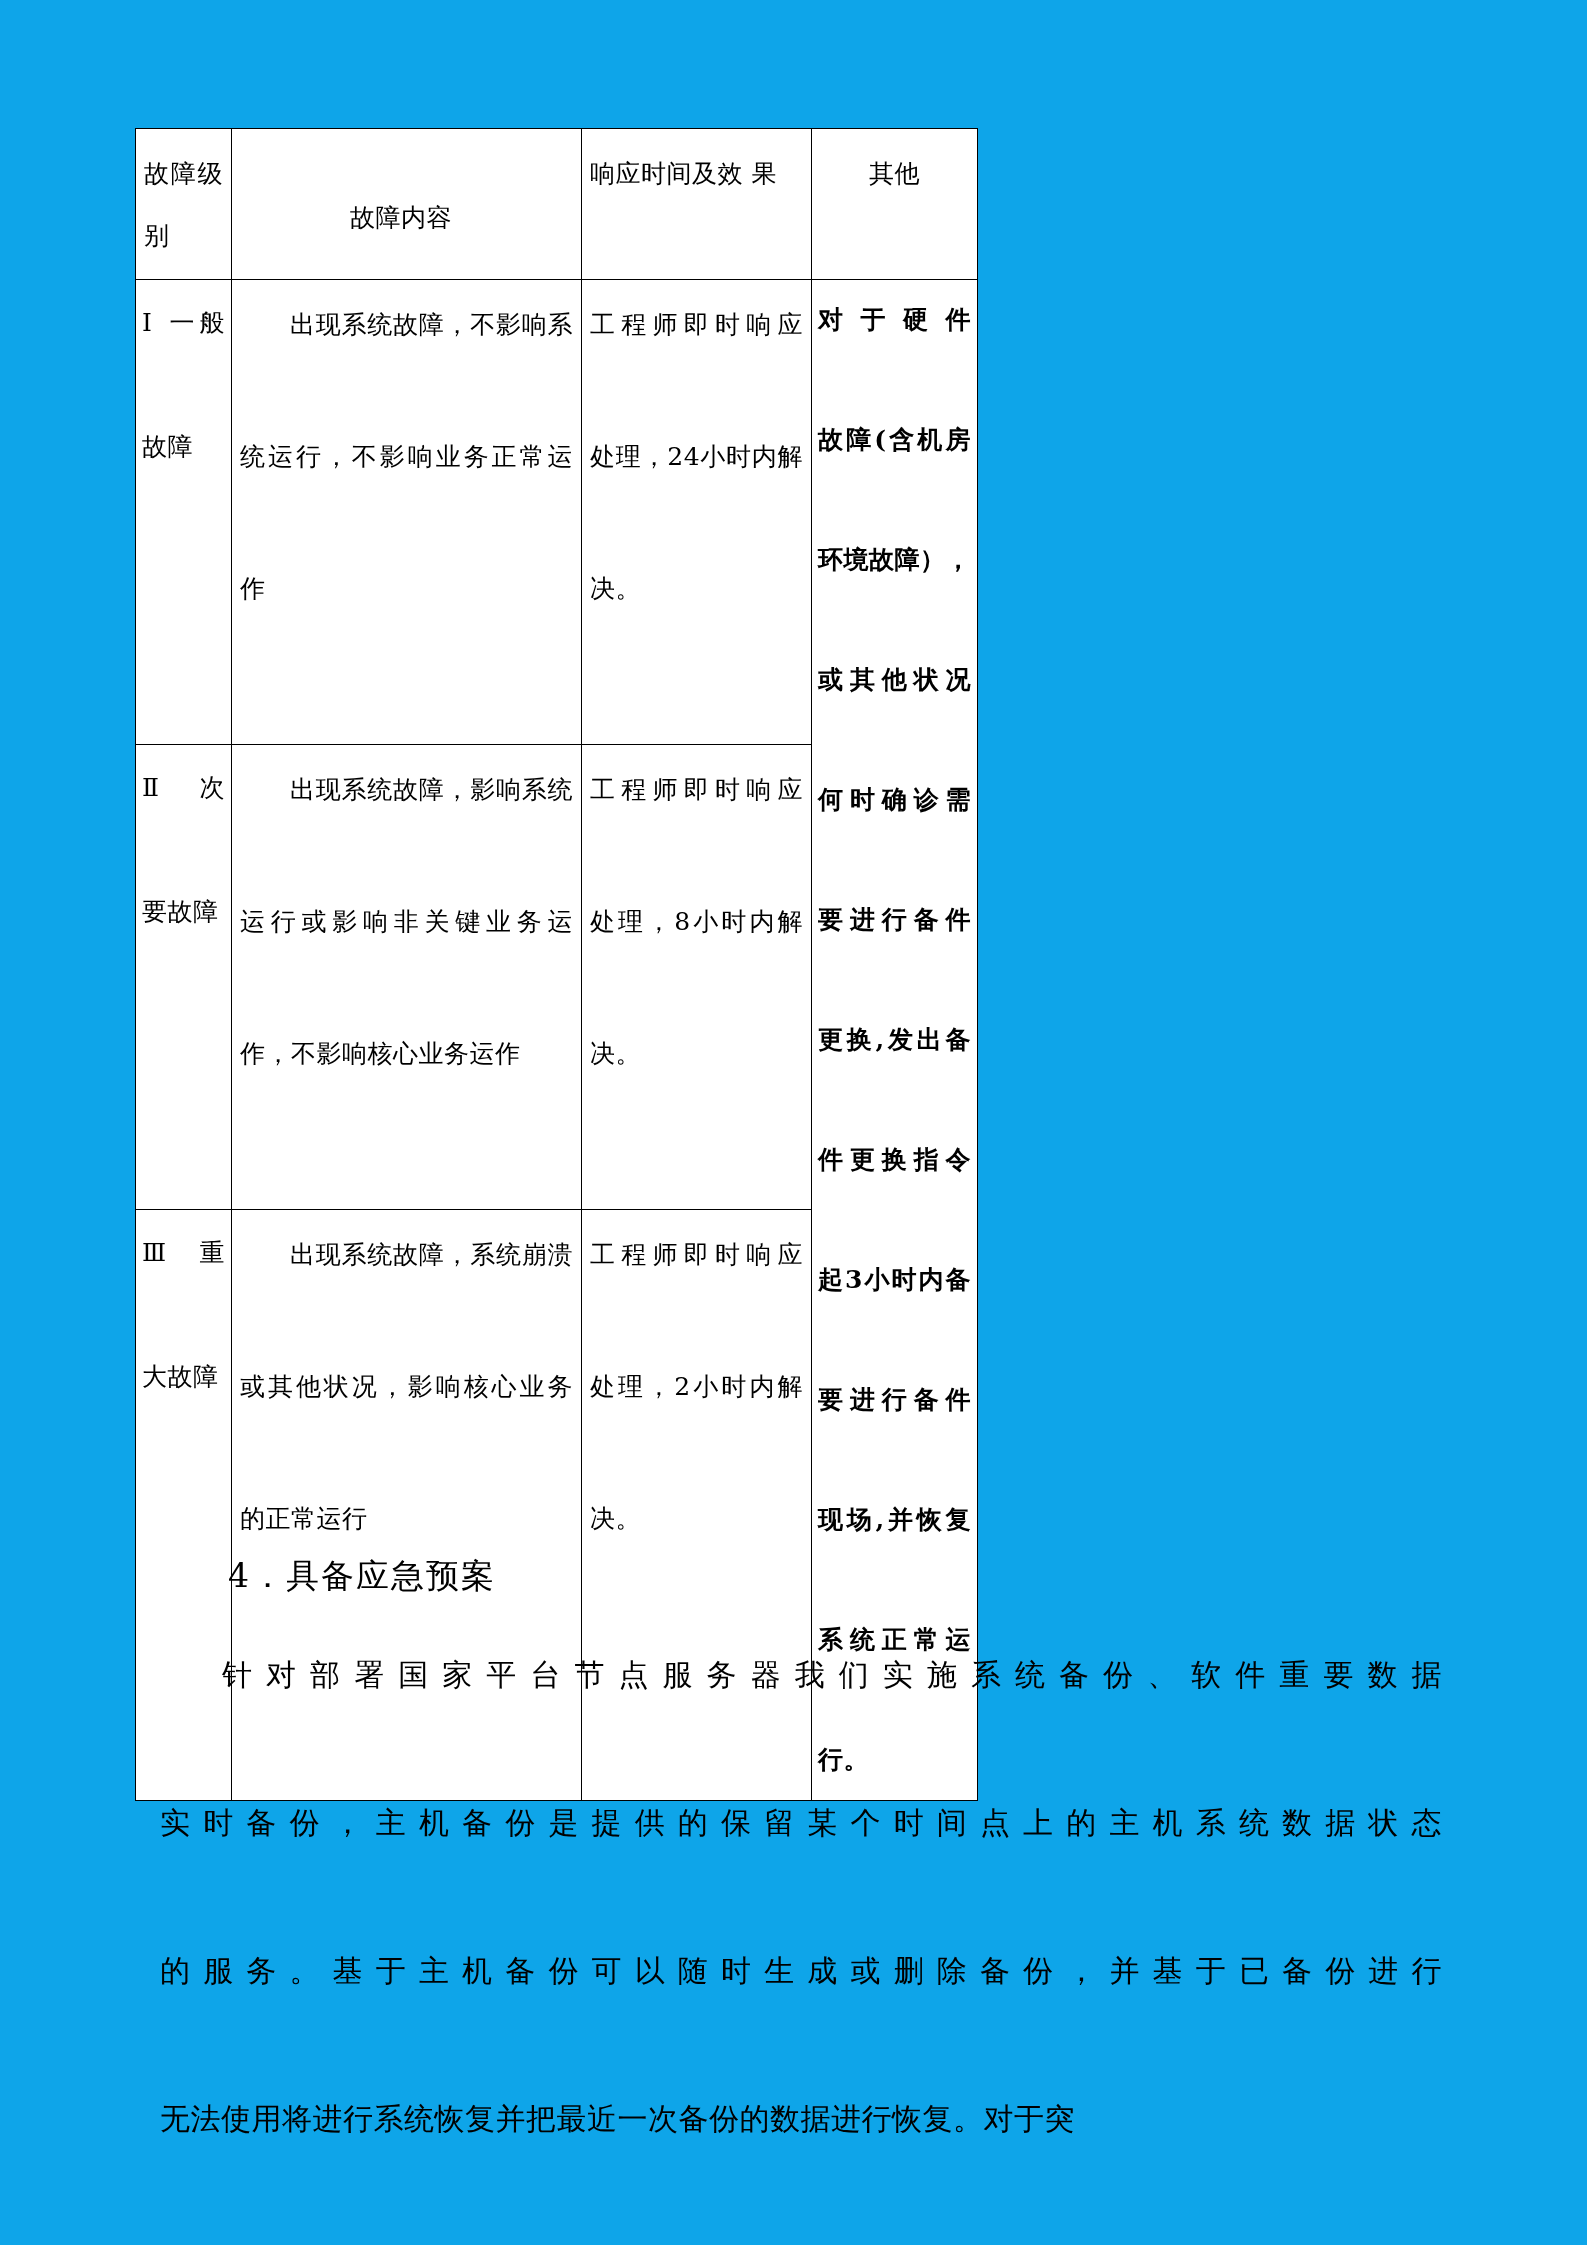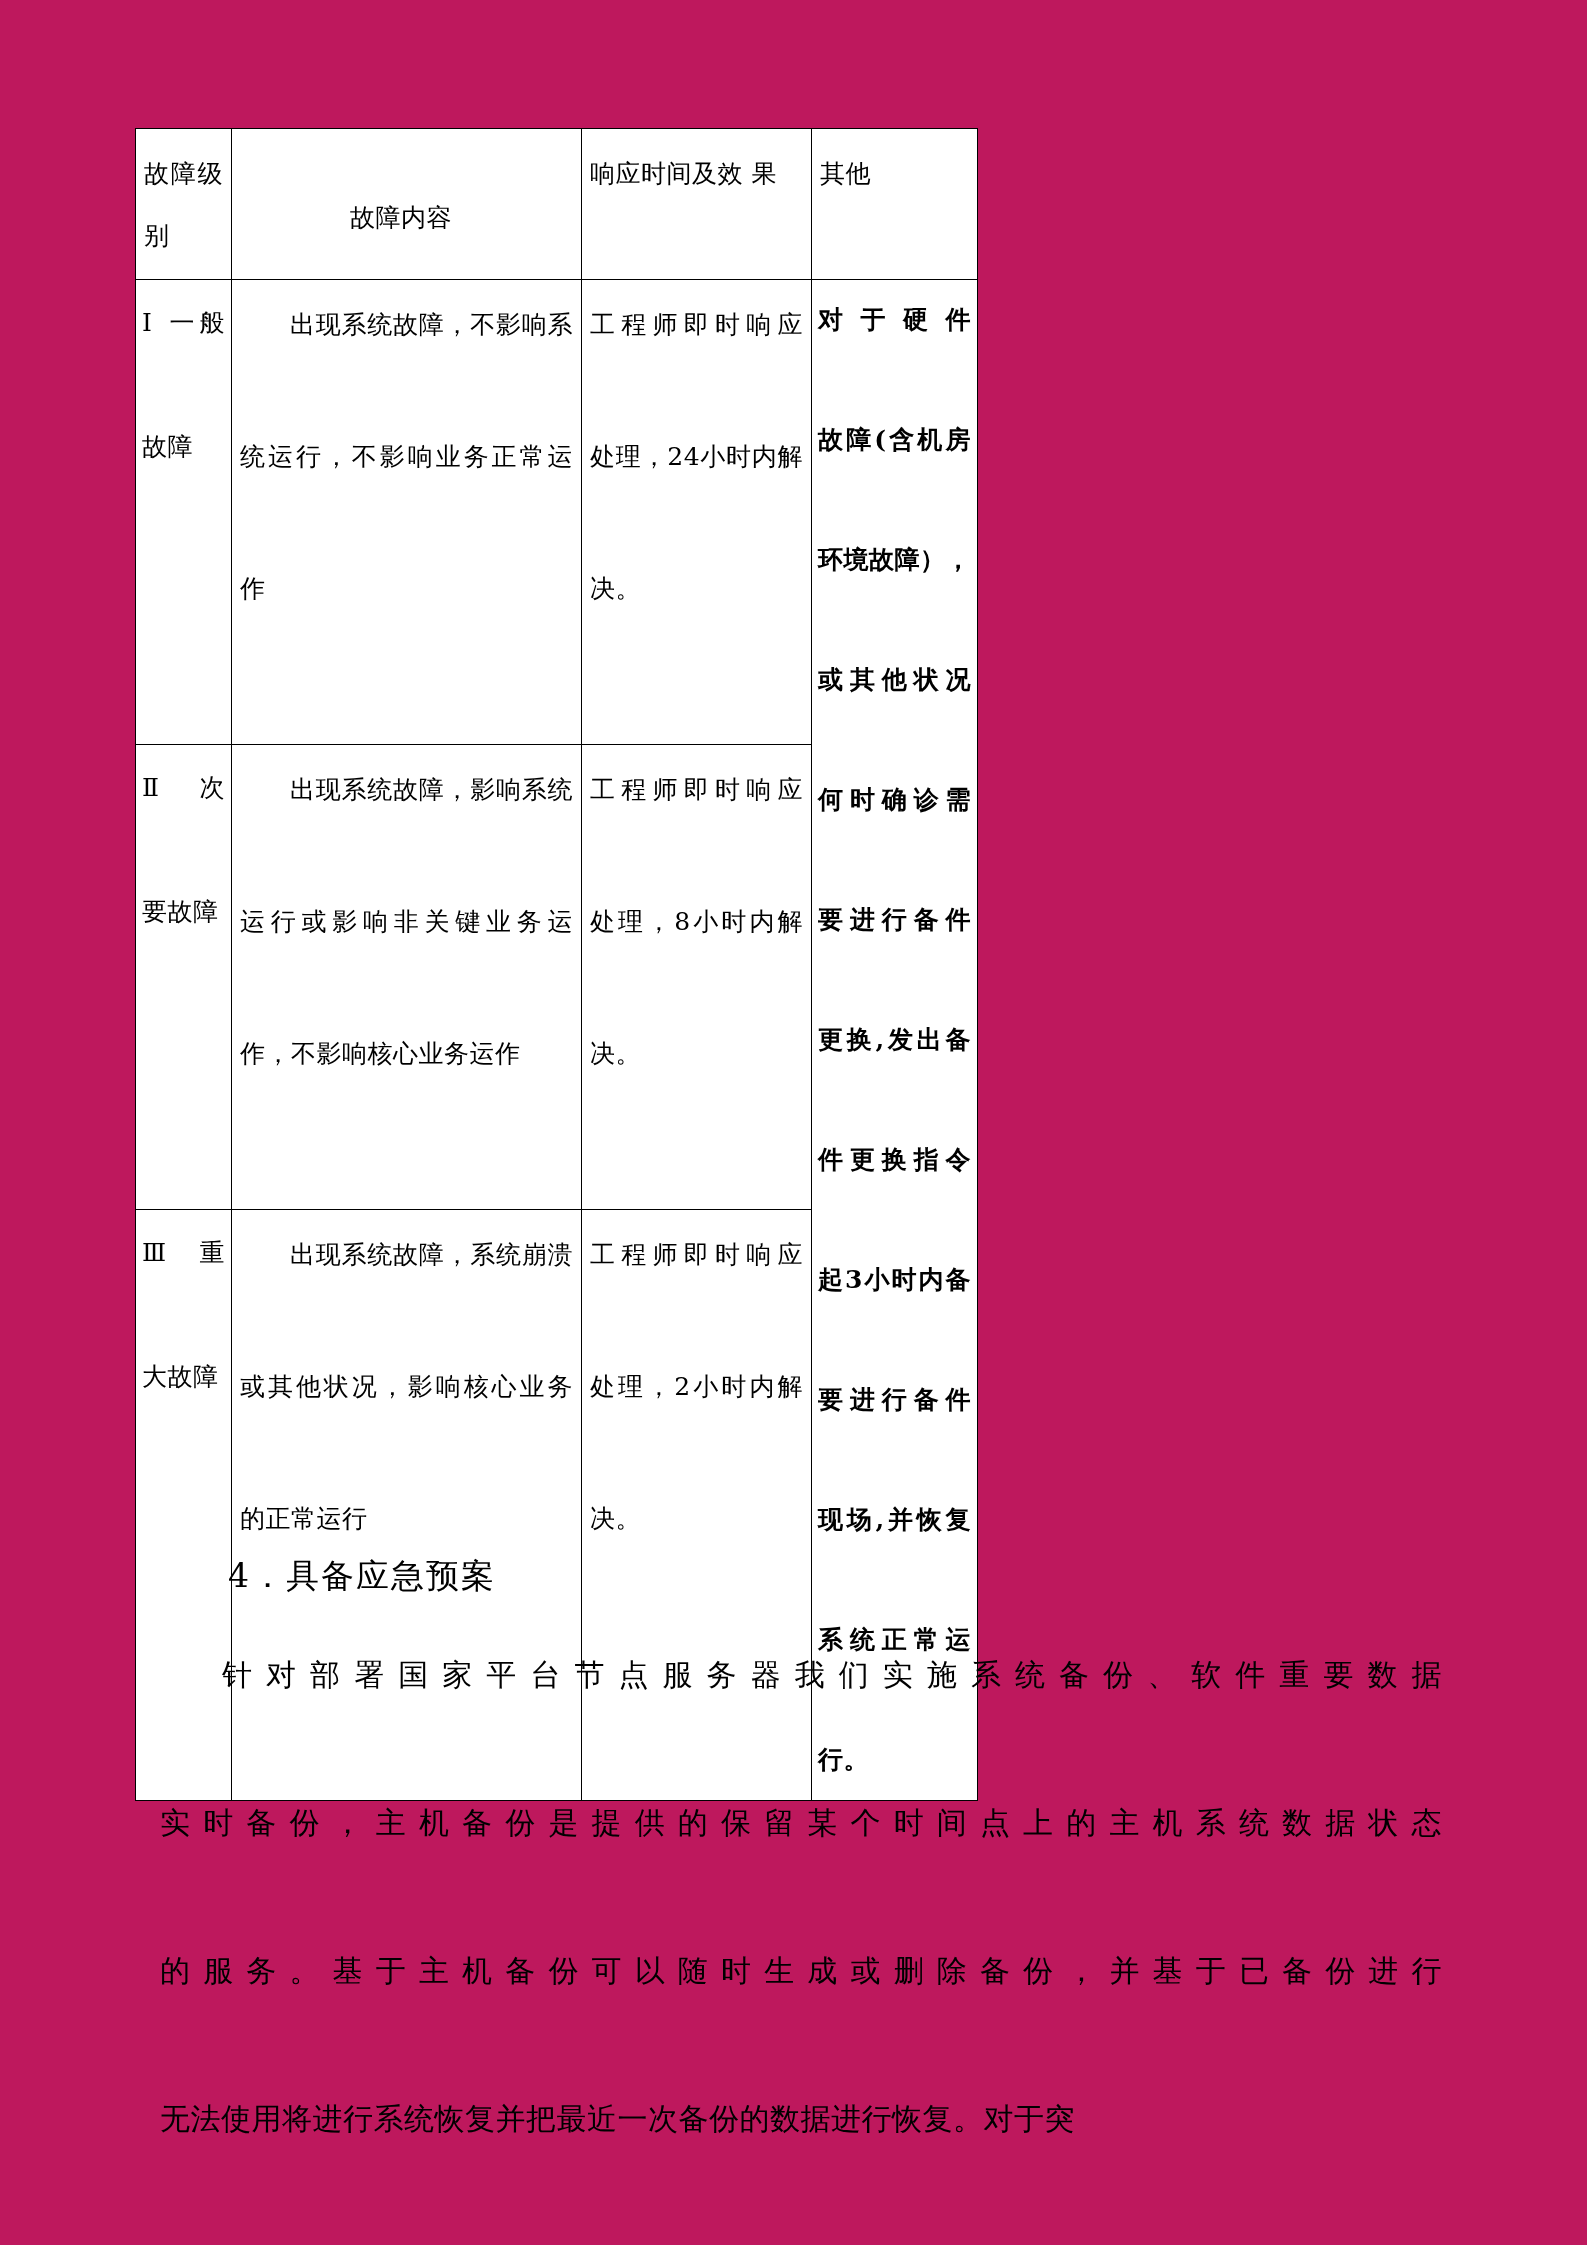--- a/index.html
+++ b/index.html
@@ -15,21 +15,21 @@
     position: relative;
     overflow: hidden;
   }
 
   .page {
     position: absolute;
     left: 0;
     top: 0;
     width: 1587px;
     height: 2245px;
-    background: #be185d;
+    background: #0ea5e9;
   }
 
   
   .tbl-wrap {
     position: absolute;
     left: 135px;
     top: 128px;
     width: 842px;
   }
   table.fault-table {
@@ -127,21 +127,21 @@
   td.desc .dline.last::after, td.resp .rline.last::after { display: none; }
   td.desc .dline.first { text-indent: 50px; }
 
   
   td.h1 .cell-inner, td.h2 .cell-inner,
   td.h3 .cell-inner, td.h4 .cell-inner {
     line-height: 62px;
     padding-top: 14px;
   }
   td.h2 .cell-inner { text-indent: 110px; padding-top: 58px; }
-  td.h4 .cell-inner { text-indent: 0; }
+  td.h4 .cell-inner { text-align: center; text-indent: 0; }
   td.h3 .cell-inner { text-indent: 0; }
   td.h1 .cell-inner { text-indent: 0; }
 
   
   tr.r-head td { height: 122px; }
   tr.r1 td { height: 182px; }
   tr.r2 td { height: 178px; }
   tr.r3 td { height: 450px; }
 
   

